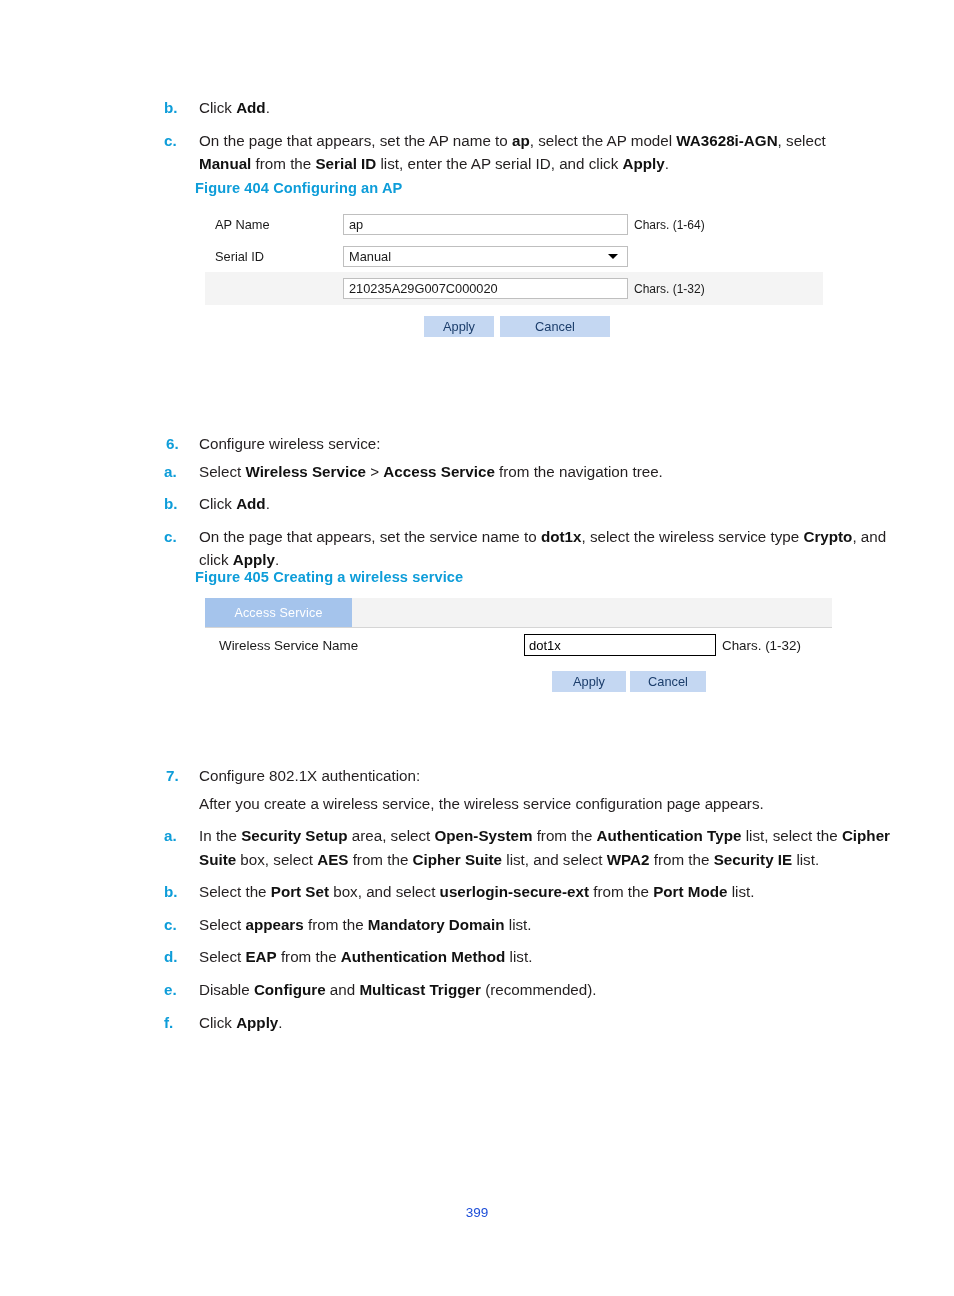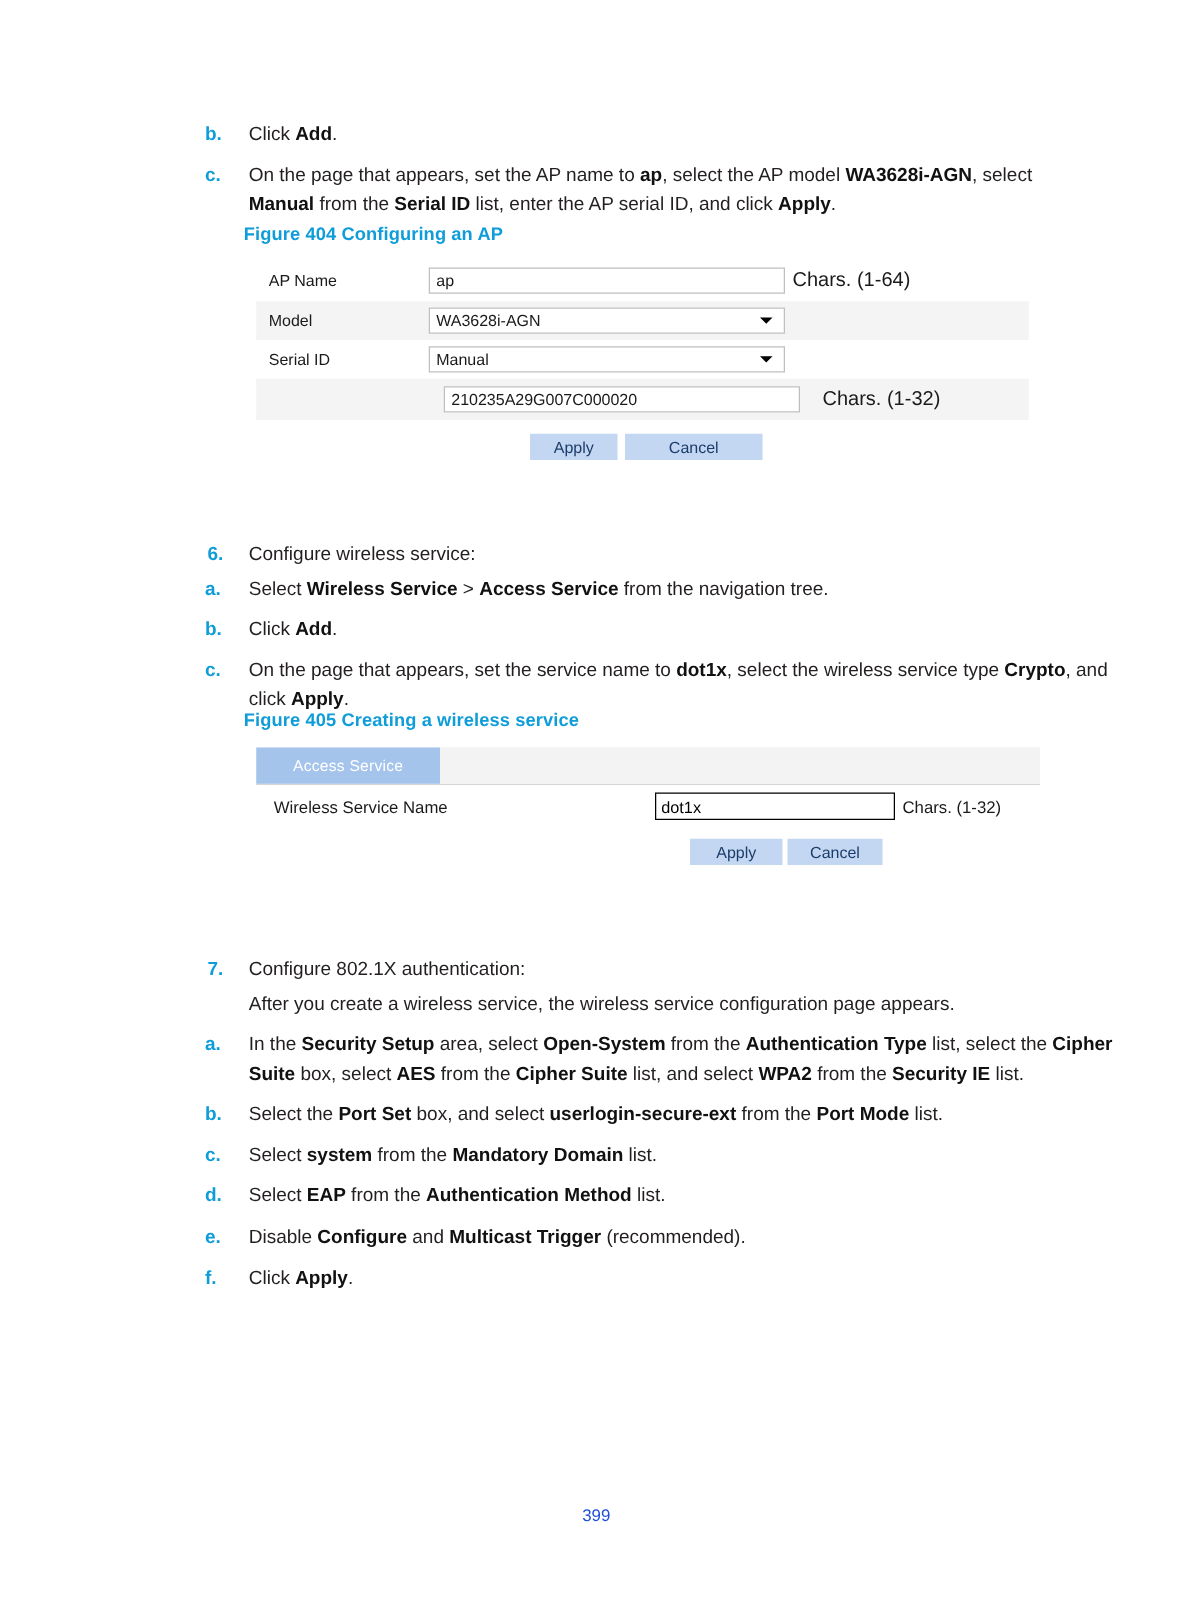--- a/index.html
+++ b/index.html
@@ -118,21 +118,21 @@
     align-items: center;
     height: 31px;
     background: #ffffff;
   }
   .frow.alt { background: #f4f4f4; }
   .flabel {
     font-size: 12.8px;
     color: #1a1a1a;
   }
   .fhint {
-    font-size: 16px;
+    font-size: 12px;
     color: #1a1a1a;
     margin-left: 6px;
     white-space: nowrap;
   }
 
   
   .inp-flat {
     box-sizing: border-box;
     height: 21px;
     border: 1px solid #bfbfbf;
@@ -278,37 +278,30 @@
   <div id="figure404-caption" class="fig-caption">Figure 404 Configuring an AP</div>
 
   <div id="figure404" class="shot">
 
     <div class="frow" style="height:33px;">
       <div class="flabel" style="width:128px;padding-left:10px;">AP Name</div>
       <div class="inp-flat" style="width:285px;">ap</div>
       <div class="fhint">Chars. (1-64)</div>
     </div>
 
-    <div class="frow alt" style="height:31px;">
-      <div class="flabel" style="width:128px;padding-left:10px;">Model</div>
-      <div class="sel-flat" style="width:285px;">
-        <span>WA3628i-AGN</span>
-        <span class="caret-flat"></span>
-      </div>
-    </div>
 
     <div class="frow" style="height:31px;">
       <div class="flabel" style="width:128px;padding-left:10px;">Serial ID</div>
       <div class="sel-flat" style="width:285px;">
         <span>Manual</span>
         <span class="caret-flat"></span>
       </div>
     </div>
 
-    <div class="frow alt" style="height:33px;gap:12px;">
+    <div class="frow alt" style="height:33px;">
       <div class="flabel" style="width:128px;padding-left:10px;"></div>
       <div class="inp-flat" style="width:285px;">210235A29G007C000020</div>
       <div class="fhint">Chars. (1-32)</div>
     </div>
 
     <div class="btnrow" style="padding-left:219px;padding-top:6px;">
       <div class="btn" style="width:70px;">Apply</div>
       <div class="btn" style="width:110px;margin-left:6px;">Cancel</div>
     </div>
   </div>
@@ -365,21 +358,21 @@
       <div class="step lvl2">
         <span class="marker">a.</span>
         <span class="step-body"><span>In the </span><span class="b">Security Setup</span><span> area, select </span><span class="b">Open-System</span><span> from the </span><span class="b">Authentication Type</span><span> list, select the </span><span class="b">Cipher Suite</span><span> box, select </span><span class="b">AES</span><span> from the </span><span class="b">Cipher Suite</span><span> list, and select </span><span class="b">WPA2</span><span> from the </span><span class="b">Security IE</span><span> list.</span></span>
       </div>
       <div class="step lvl2">
         <span class="marker">b.</span>
         <span class="step-body"><span>Select the </span><span class="b">Port Set</span><span> box, and select </span><span class="b">userlogin-secure-ext</span><span> from the </span><span class="b">Port Mode</span><span> list.</span></span>
       </div>
       <div class="step lvl2">
         <span class="marker">c.</span>
-        <span class="step-body"><span>Select </span><span class="b">system</span><span> from the </span><span class="b">Mandatory Domain</span><span> list.</span></span>
+        <span class="step-body"><span>Select </span><span class="b">appears</span><span> from the </span><span class="b">Mandatory Domain</span><span> list.</span></span>
       </div>
       <div class="step lvl2">
         <span class="marker">d.</span>
         <span class="step-body"><span>Select </span><span class="b">EAP</span><span> from the </span><span class="b">Authentication Method</span><span> list.</span></span>
       </div>
       <div class="step lvl2">
         <span class="marker">e.</span>
         <span class="step-body"><span>Disable </span><span class="b">Configure</span><span> and </span><span class="b">Multicast Trigger</span><span> (recommended).</span></span>
       </div>
       <div class="step lvl2">

